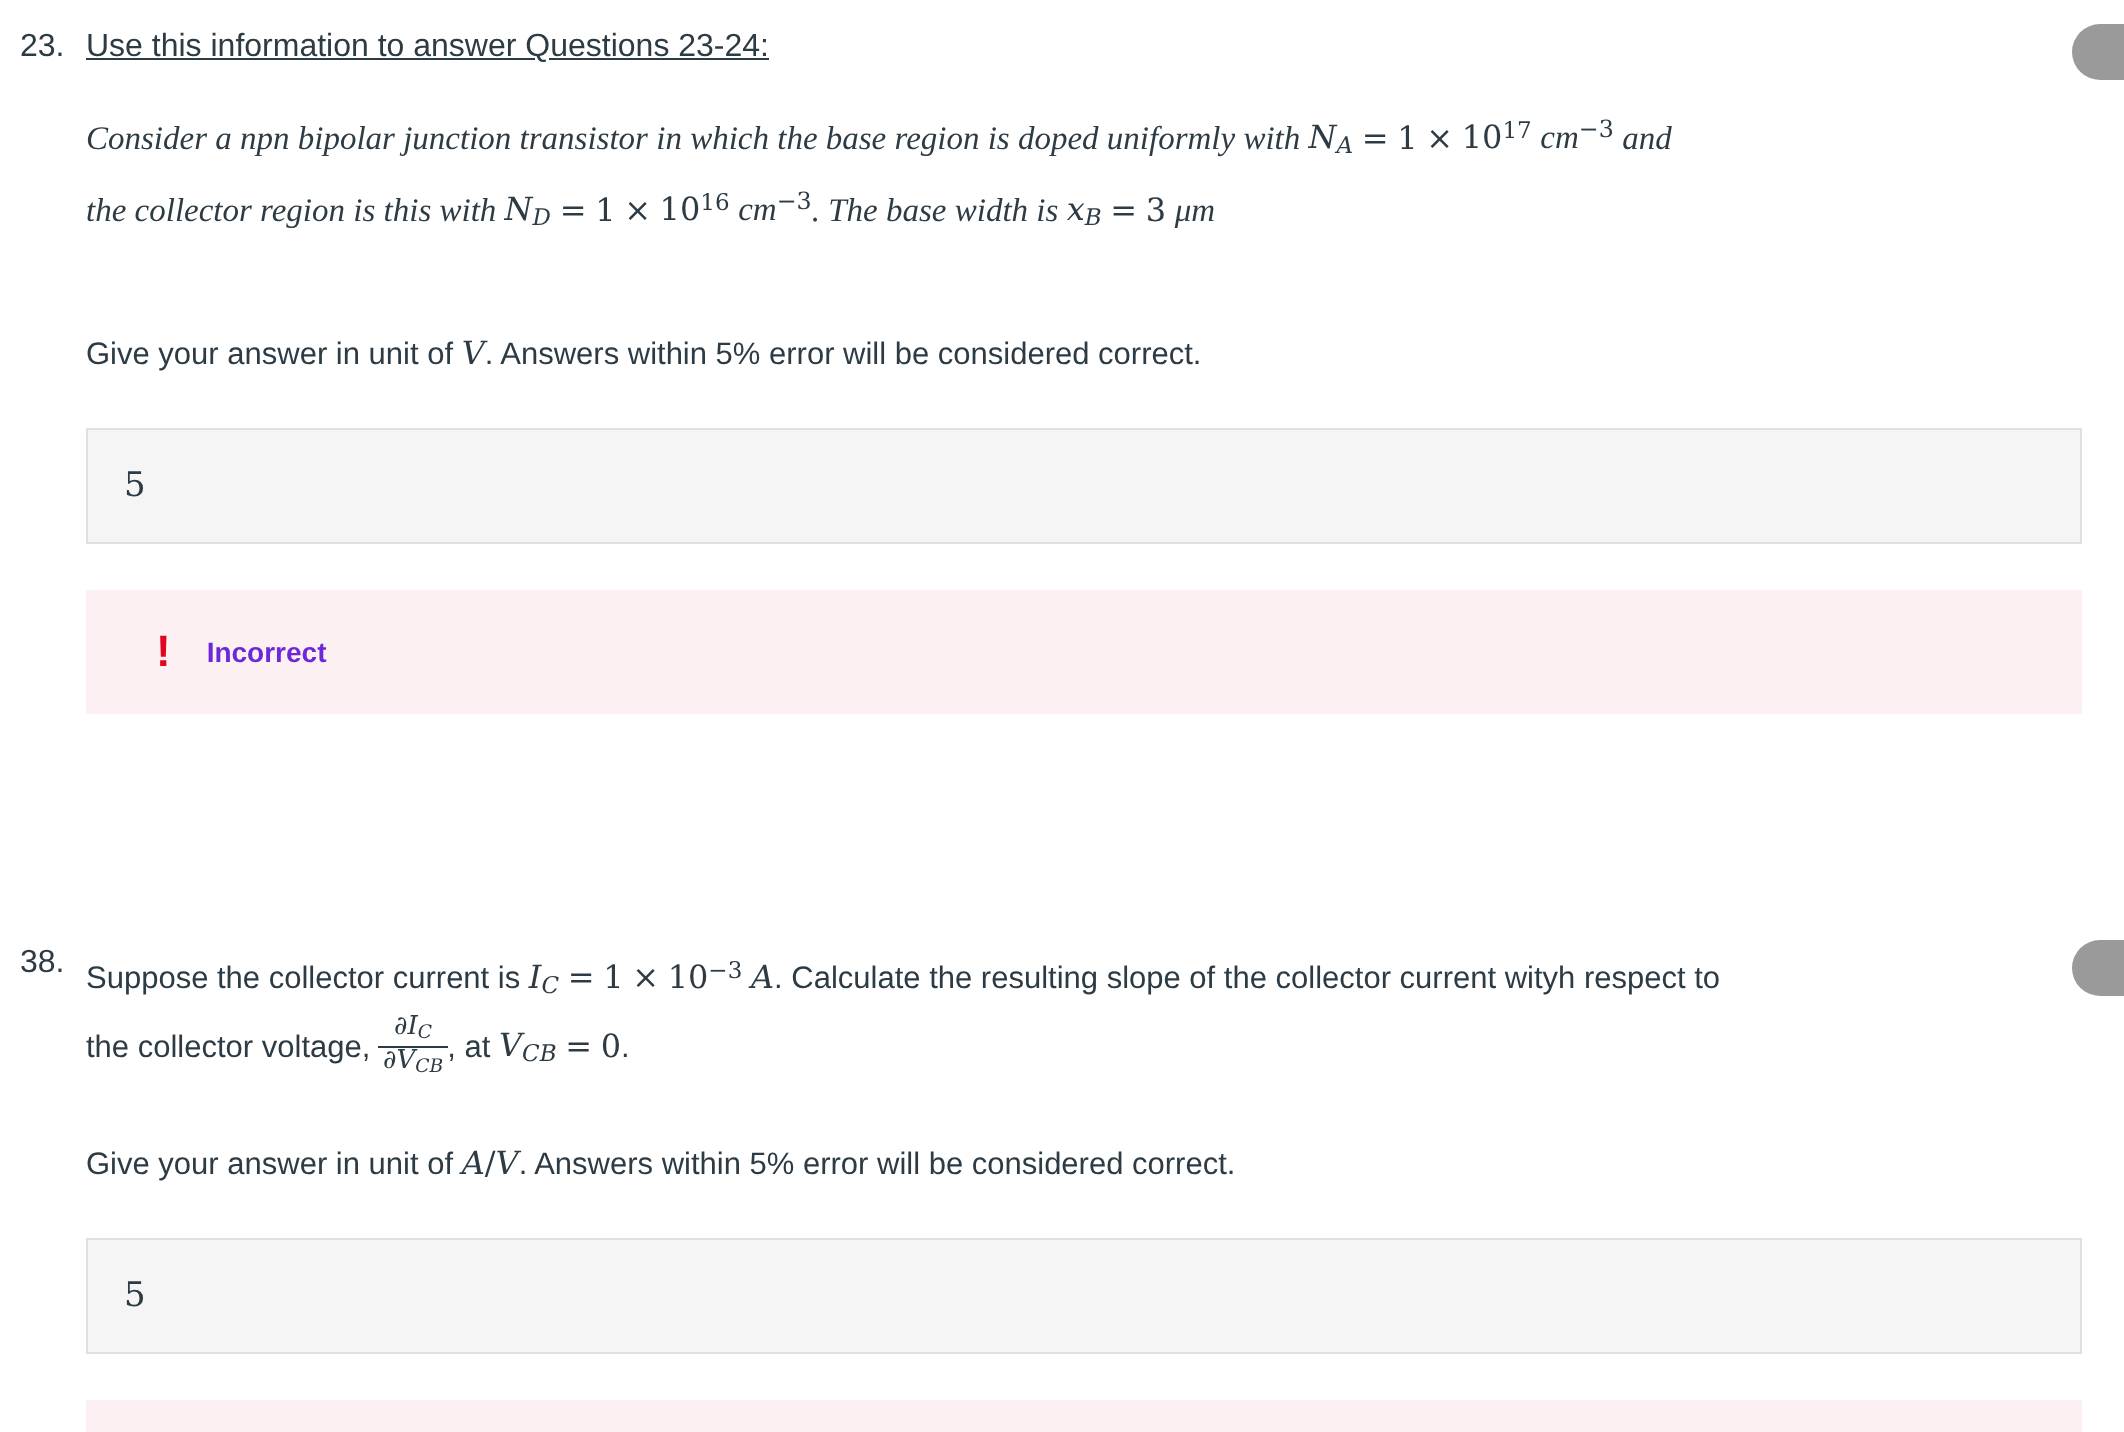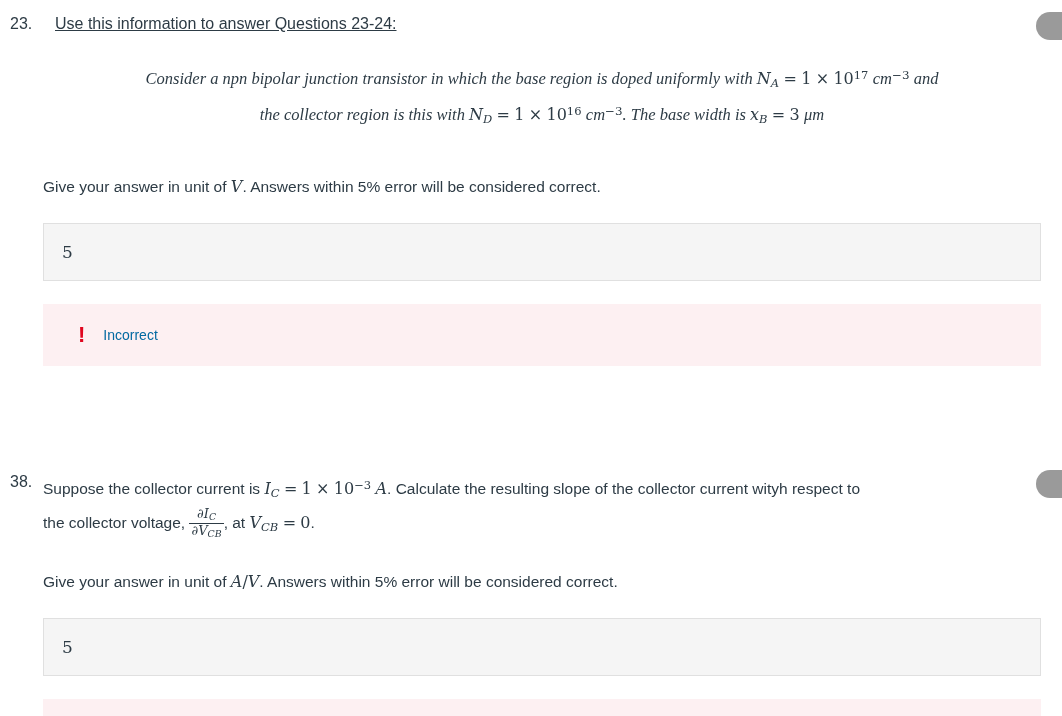--- a/index.html
+++ b/index.html
@@ -37,21 +37,20 @@
     position: absolute;
     left: 43px;
     top: 0;
     width: 998px;
   }
   .q-heading {
     font-size: 16px;
     line-height: 22px;
     text-decoration: underline;
     color: #2d3b45;
-    margin-left: 12px;
   }
   .stem {
     font-size: 15.5px;
     line-height: 28px;
     color: #2d3b45;
   }
   .para {
     margin-top: 20px;
   }
   
@@ -135,22 +134,22 @@
   .bang {
     color: #e0061f;
     font-weight: bold;
     font-size: 22px;
     font-family: "Liberation Sans", sans-serif;
     line-height: 1;
     margin-right: 18px;
   }
   .feedback-label {
     font-size: 14px;
-    font-weight: normal;
-    color: #0369a1;
+    font-weight: bold;
+    color: #6d28d9;
   }
   .side-pill {
     position: absolute;
     right: 0;
     width: 26px;
     height: 28px;
     background: #9a9a9a;
     border-radius: 14px 0 0 14px;
   }
 </style>
@@ -158,21 +157,21 @@
 <body>
 
 <div class="page">
 
   <div class="question" style="top: 13px;">
     <div class="q-number">23.</div>
     <div class="q-body">
 
       <div class="q-heading">Use this information to answer Questions 23-24:</div>
 
-      <div class="stem para" style="margin-top:26px;text-align:center;">
+      <div class="stem para" style="margin-top:16px;">
         <span class="italic-run">Consider a npn bipolar junction transistor in which the base region is doped uniformly with </span><span class="mi"><span>N</span><sub>A</sub></span>
         <span class="mo">=</span>
         <span class="mn">1</span>
         <span class="mo">×</span>
         <span class="mn"><span>10</span><sup>17</sup></span>
         <span class="mtext-it"><span>cm</span><sup>−3</sup></span><span class="italic-run"> and</span><br>
         <span class="italic-run">the collector region is this with </span><span class="mi"><span>N</span><sub>D</sub></span>
         <span class="mo">=</span>
         <span class="mn">1</span>
         <span class="mo">×</span>

